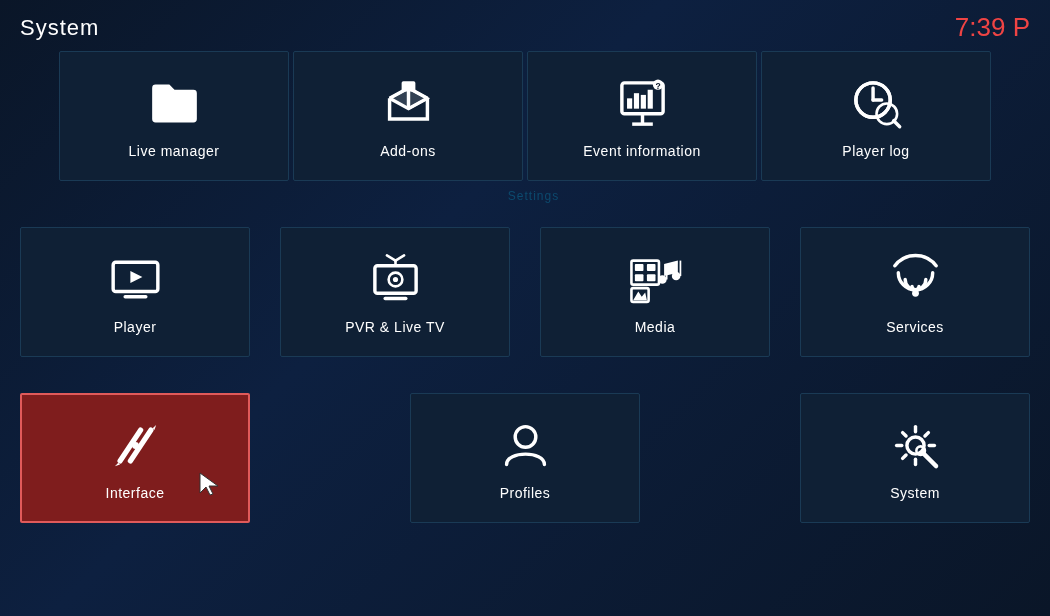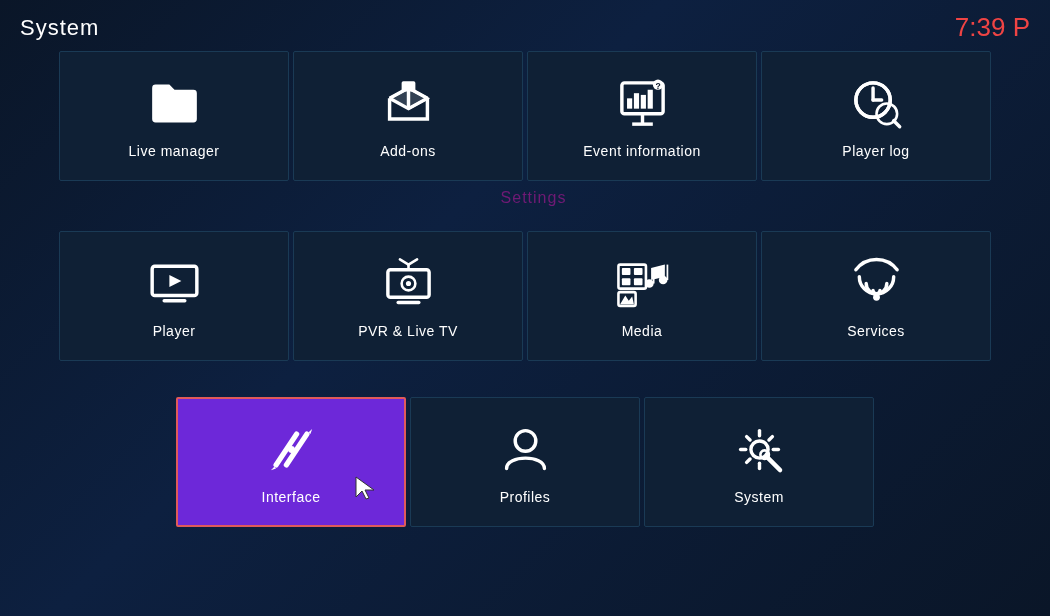--- a/index.html
+++ b/index.html
@@ -37,30 +37,30 @@
       display: flex;
       justify-content: center;
       gap: 4px;
       padding: 0 20px;
       margin-bottom: 8px;
     }
 
     
     .section-label {
       text-align: center;
-      font-size: 16px;
-      color: #701a75;
+      font-size: 12px;
+      color: #0c4a6e;
       margin: 4px 0 8px 17px;
       letter-spacing: 1px;
     }
 
     
     .grid-row {
       display: flex;
-      justify-content: center;
+      justify-content: space-between;
       gap: 4px;
       padding: 16px 20px;
       margin-bottom: 4px;
     }
 
     
     .tile {
       width: 230px;
       height: 130px;
       background: #0f2035;
@@ -69,21 +69,21 @@
       flex-direction: column;
       align-items: center;
       justify-content: center;
       cursor: pointer;
       border-radius: 2px;
       transition: background 0.15s;
       gap: 10px;
       position: relative;
     }
     .tile.active {
-      background: #6d28d9;
+      background: #7f1d1d;
       border: 2px solid #e05a5a;
     }
 
     .tile-label {
       font-size: 14px;
       color: #fff;
       font-weight: 400;
       letter-spacing: 0.5px;
     }
 

